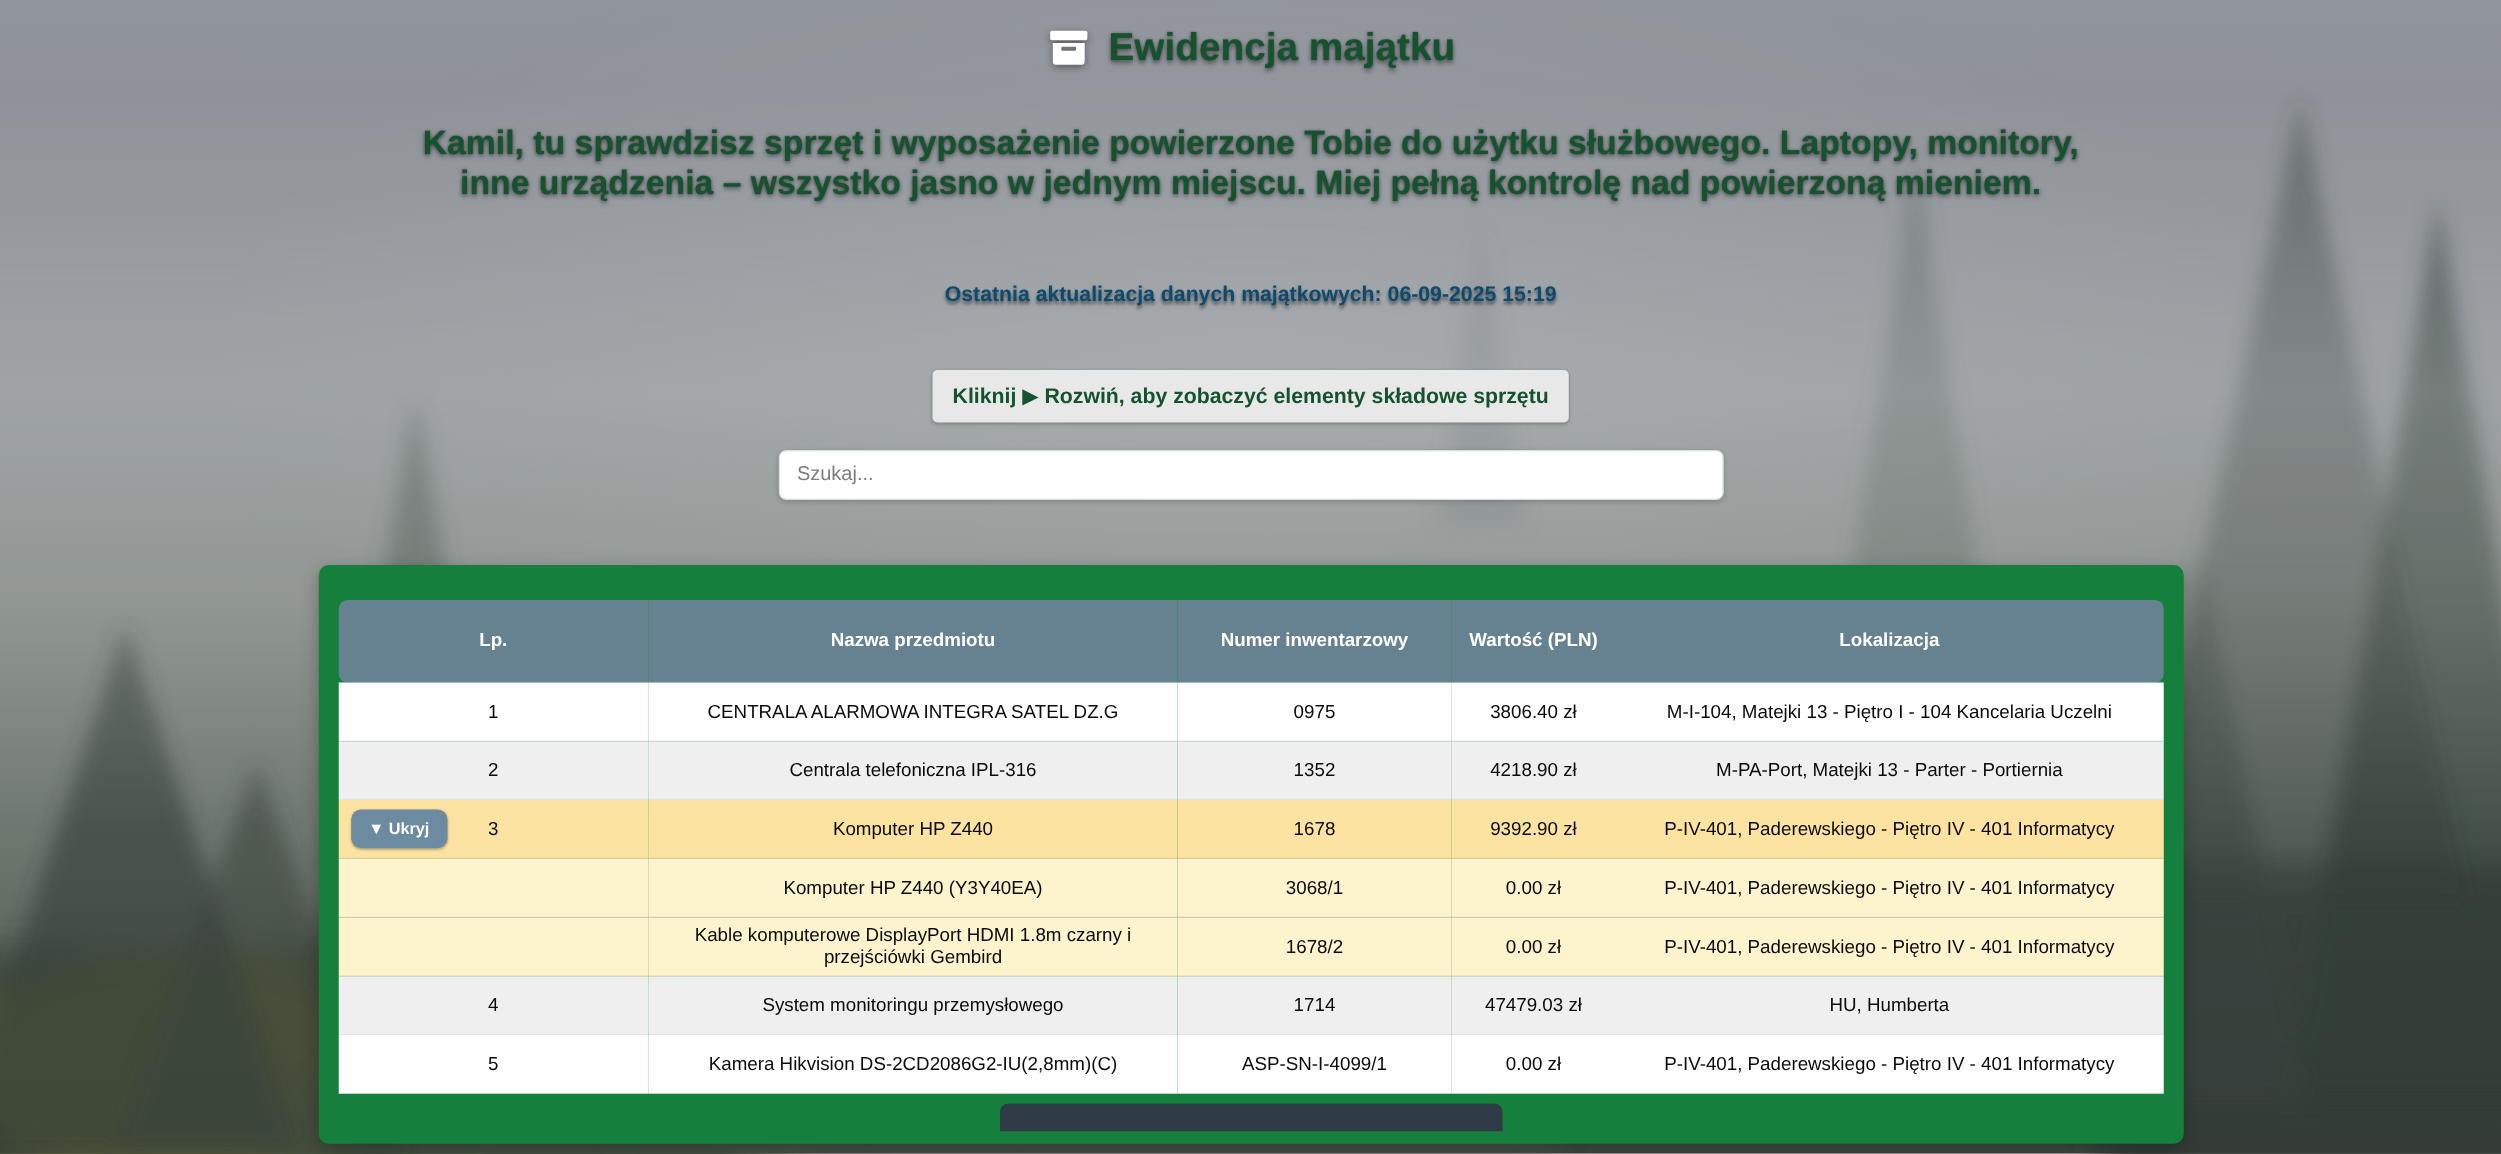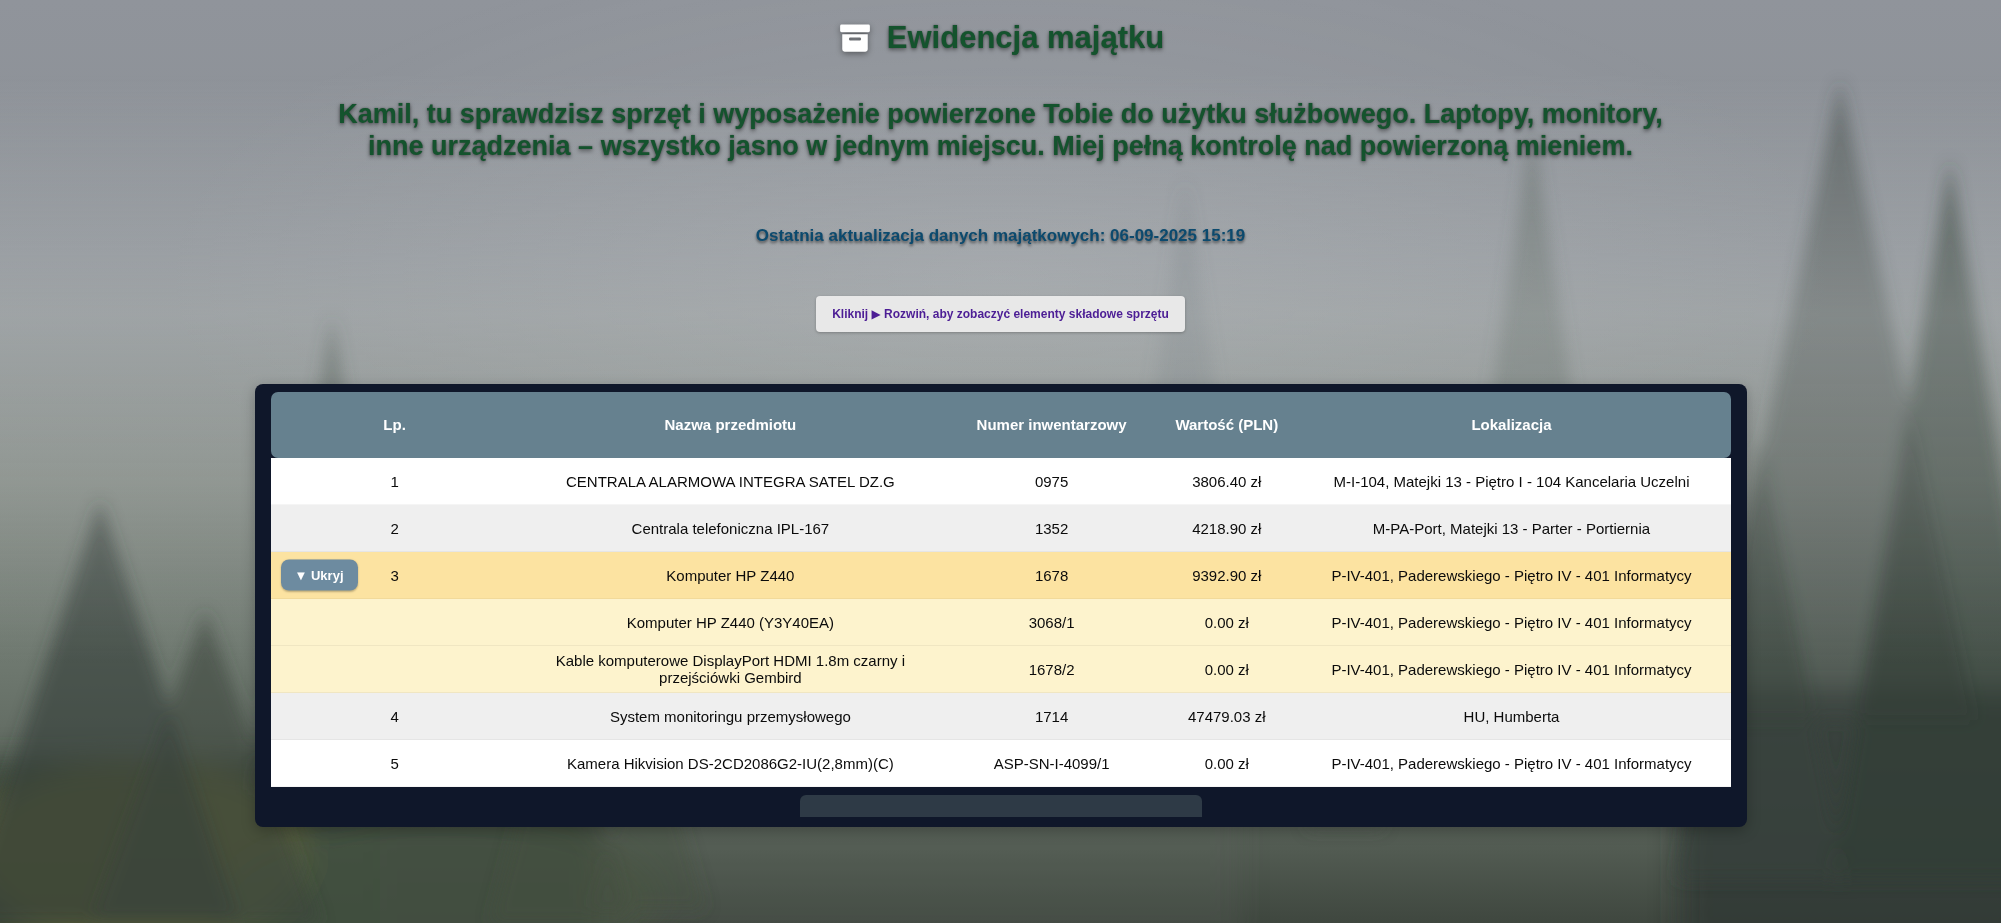--- a/index.html
+++ b/index.html
@@ -33,36 +33,36 @@
     margin:42px auto 0;width:1360px;text-align:center;
     color:#14532d;font-size:27px;line-height:32px;font-weight:bold;
     text-shadow:0 2px 4px rgba(0,0,0,.5),0 0 2px rgba(0,0,0,.35);
   }
   .updated{
     margin-top:64px;text-align:center;color:#0c4a6e;font-size:17px;font-weight:bold;
     text-shadow:0 2px 3px rgba(0,0,0,.55);
   }
   .hint-wrap{margin-top:50px;text-align:center;}
   .hint{
-    display:inline-block;background:var(--hint-bg,#e8e8e8);color:#4c1d95;
-    font-size:12px;font-weight:bold;padding:11px 16px;border-radius:4px;
+    display:inline-block;background:var(--hint-bg,#e8e8e8);color:#14532d;
+    font-size:17px;font-weight:bold;padding:11px 16px;border-radius:4px;
     box-shadow:0 1px 3px rgba(0,0,0,.25);
   }
   .search-wrap{margin-top:22px;text-align:center;}
   .search-input{
     width:756px;height:40px;box-sizing:border-box;border:1px solid #dcdcdc;border-radius:6px;
     padding:0 14px;font-size:16px;color:#333;outline:none;
     font-family:"Liberation Sans","DejaVu Sans",sans-serif;
     box-shadow:0 1px 4px rgba(0,0,0,.18);
   }
   .search-input::placeholder{color:#7d7d7d;}
   
   .card{
-    width:1492px;margin:52px auto 0;background:#0f172a;border-radius:8px;
-    padding:8px 16px 10px;box-sizing:border-box;position:relative;
+    width:1492px;margin:52px auto 0;background:#15803d;border-radius:8px;
+    padding:28px 16px 10px;box-sizing:border-box;position:relative;
     box-shadow:0 4px 14px rgba(0,0,0,.25);
   }
   table{width:100%;border-collapse:separate;border-spacing:0;}
   thead th{
     background:var(--table-header-bg,#66818f);color:#fff;font-size:15px;font-weight:bold;
     height:58px;padding:4px 10px;line-height:1.35;text-align:center;vertical-align:middle;
   }
   thead th:first-child{border-radius:7px 0 0 7px;}
   thead th:last-child{border-radius:0 7px 7px 0;}
   col.c-lp{width:17%;} col.c-name{width:29%;} col.c-inv{width:15%;} col.c-val{width:9%;} col.c-loc{width:30%;}
@@ -138,20 +138,23 @@
   </div>
 
   <div class="intro">Kamil, tu sprawdzisz sprzęt i wyposażenie powierzone Tobie do użytku służbowego. Laptopy, monitory, inne urządzenia – wszystko jasno w jednym miejscu. Miej pełną kontrolę nad powierzoną mieniem.</div>
 
   <div class="updated">Ostatnia aktualizacja danych majątkowych: 06-09-2025 15:19</div>
 
   <div class="hint-wrap">
     <span class="hint">Kliknij ▶ Rozwiń, aby zobaczyć elementy składowe sprzętu</span>
   </div>
 
+  <div class="search-wrap">
+    <input class="search-input" type="text" placeholder="Szukaj..." style="">
+  </div>
 
   <div class="card">
     <table>
       <colgroup>
         <col class="c-lp">
           <col class="c-name">
           <col class="c-inv">
           <col class="c-val">
           <col class="c-loc">
       </colgroup>
@@ -173,21 +176,21 @@
     <td>CENTRALA ALARMOWA INTEGRA SATEL DZ.G</td>
     <td>0975</td>
     <td>3806.40 zł</td>
     <td>M-I-104, Matejki 13 - Piętro I - 104 Kancelaria Uczelni</td>
   </tr>
           <tr class="row-alt">
     <td class="lp-cell">
       
       <span class="lp-text">2</span>
     </td>
-    <td>Centrala telefoniczna IPL-167</td>
+    <td>Centrala telefoniczna IPL-316</td>
     <td>1352</td>
     <td>4218.90 zł</td>
     <td>M-PA-Port, Matejki 13 - Parter - Portiernia</td>
   </tr>
           <tr class="row-expanded">
     <td class="lp-cell">
       <button class="hide-btn">▼ Ukryj</button>
       <span class="lp-text">3</span>
     </td>
     <td>Komputer HP Z440</td>

